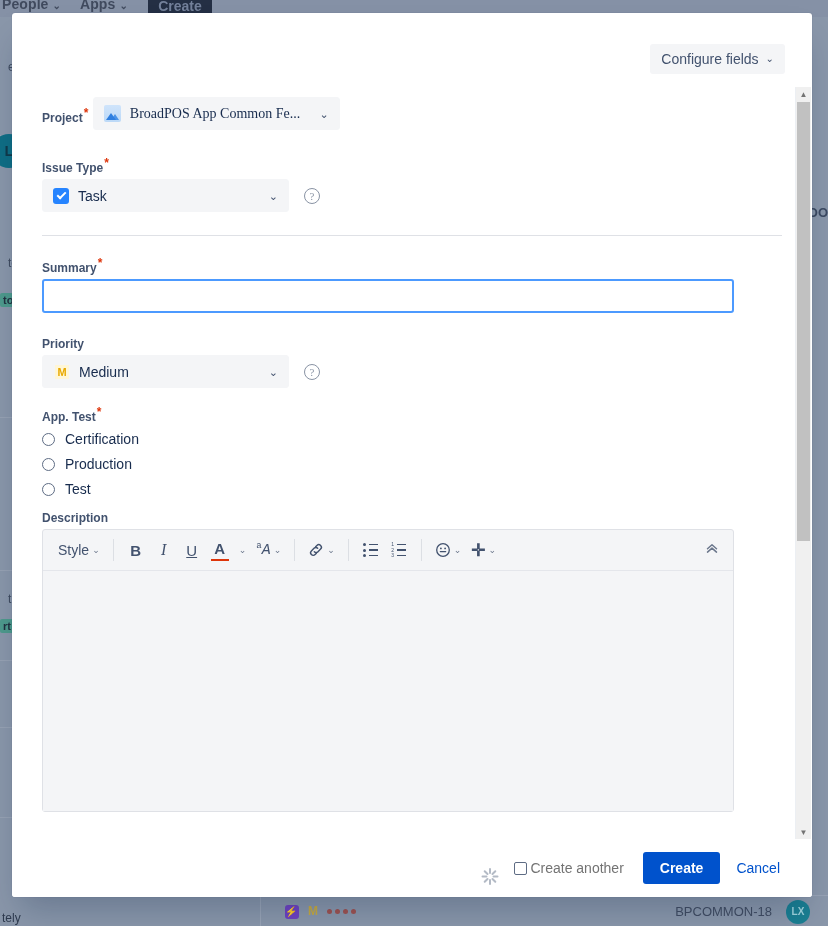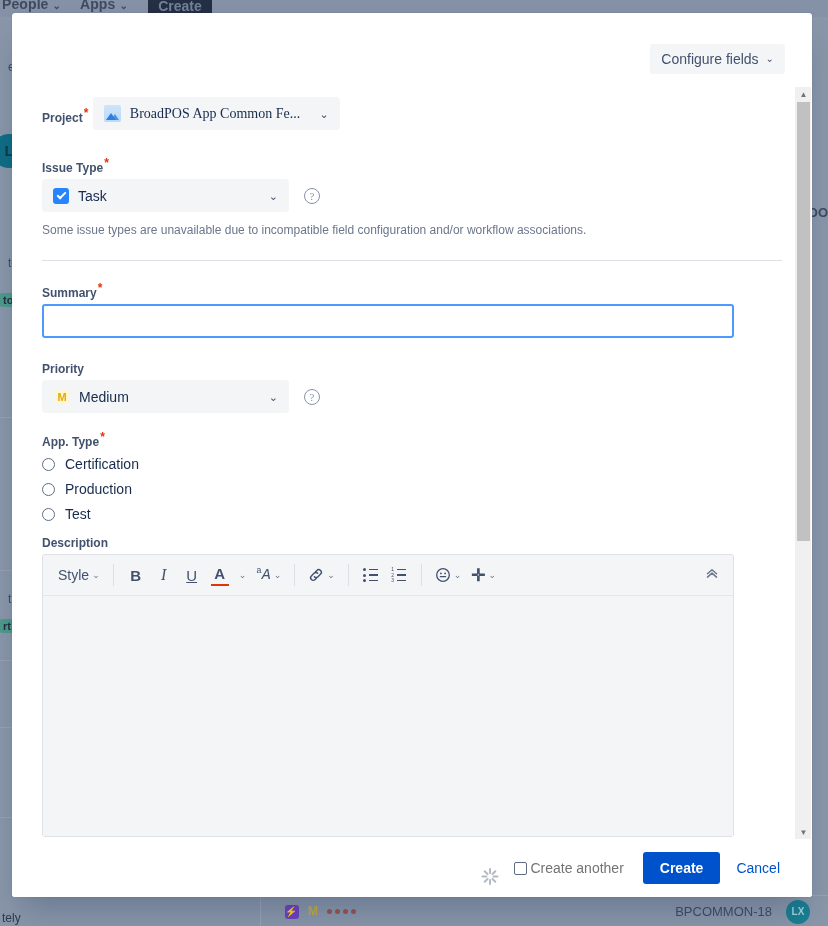--- a/index.html
+++ b/index.html
@@ -405,21 +405,20 @@
         <span>Issue Type</span><span class="req">*</span>
       </label>
       <div style="display:flex;align-items:center">
         <div class="jselect">
           <span class="task-icon"></span>
           <span>Task</span>
           <span class="sel-caret">⌄</span>
         </div>
         <span class="help-icon">?</span>
       </div>
-      <div class="hint-text">Some issue types are unavailable due to incompatible field configuration and/or workflow associations.</div>
     </div>
 
     <div class="divider"></div>
 
     <div class="field">
       <label class="flabel">
         <span>Summary</span><span class="req">*</span>
       </label>
       <input class="summary-input" type="text" autofocus="" value="" style="">
     </div>
@@ -431,21 +430,21 @@
           <span class="pri-icon">M</span>
           <span>Medium</span>
           <span class="sel-caret">⌄</span>
         </div>
         <span class="help-icon">?</span>
       </div>
     </div>
 
     <div class="field" style="margin-top:19px">
       <label class="flabel" style="margin-bottom:7px">
-        <span>App. Type</span><span class="req">*</span>
+        <span>App. Test</span><span class="req">*</span>
       </label>
       <div class="radio-row">
         <span class="radio"></span>
         <span class="radio-label">Certification</span>
       </div>
       <div class="radio-row">
         <span class="radio"></span>
         <span class="radio-label">Production</span>
       </div>
       <div class="radio-row">

